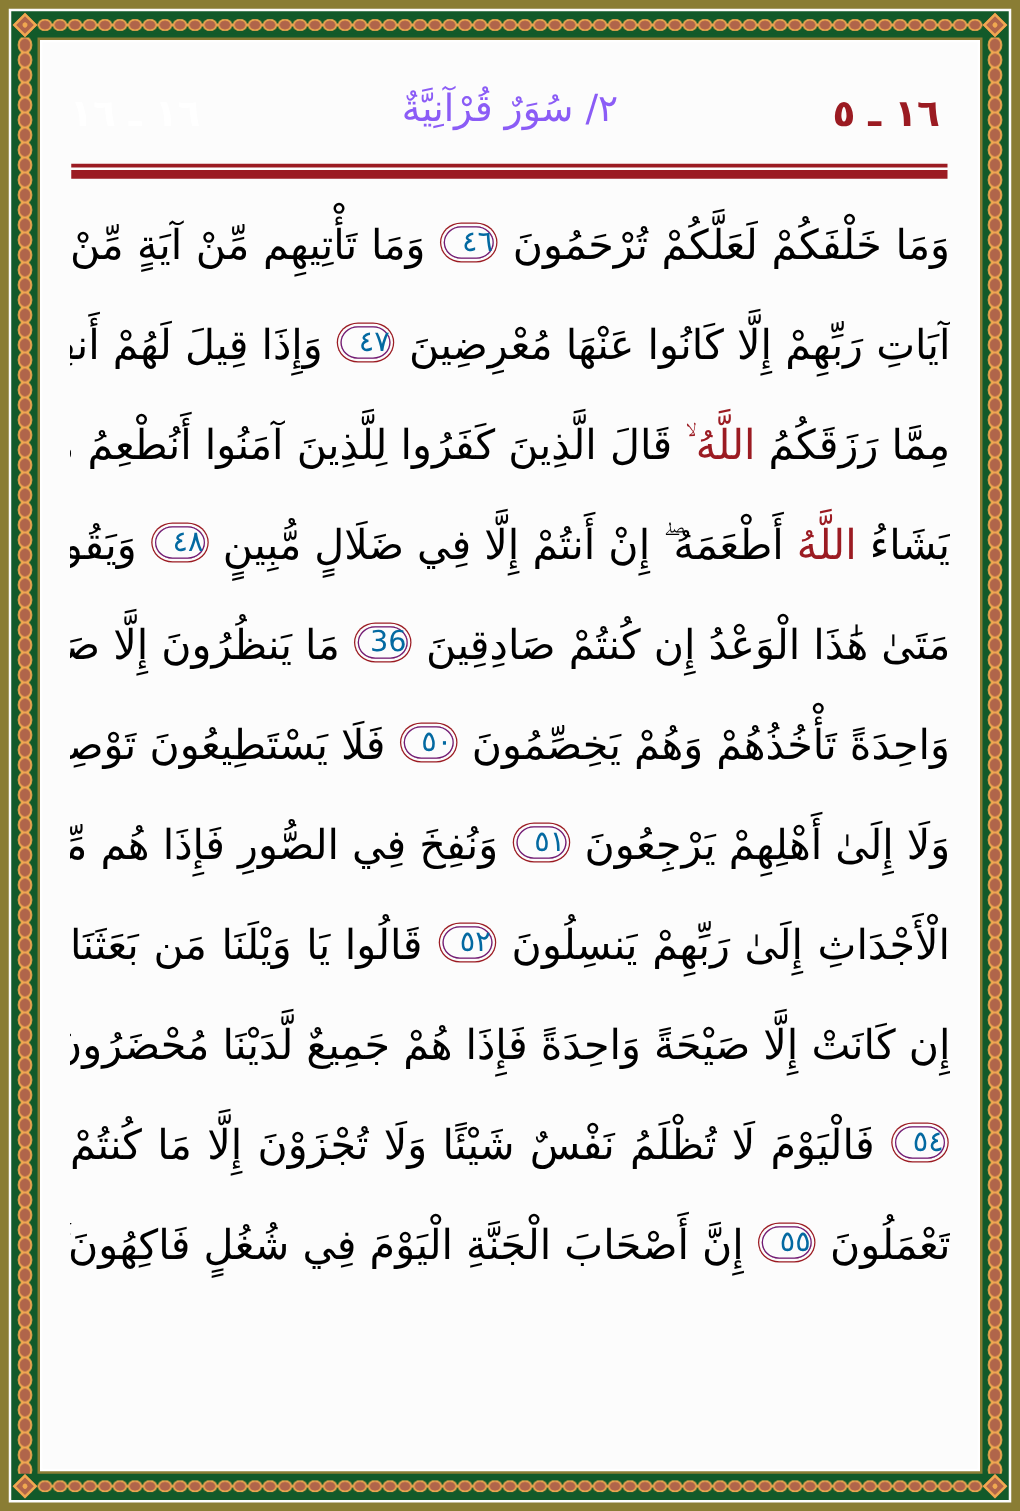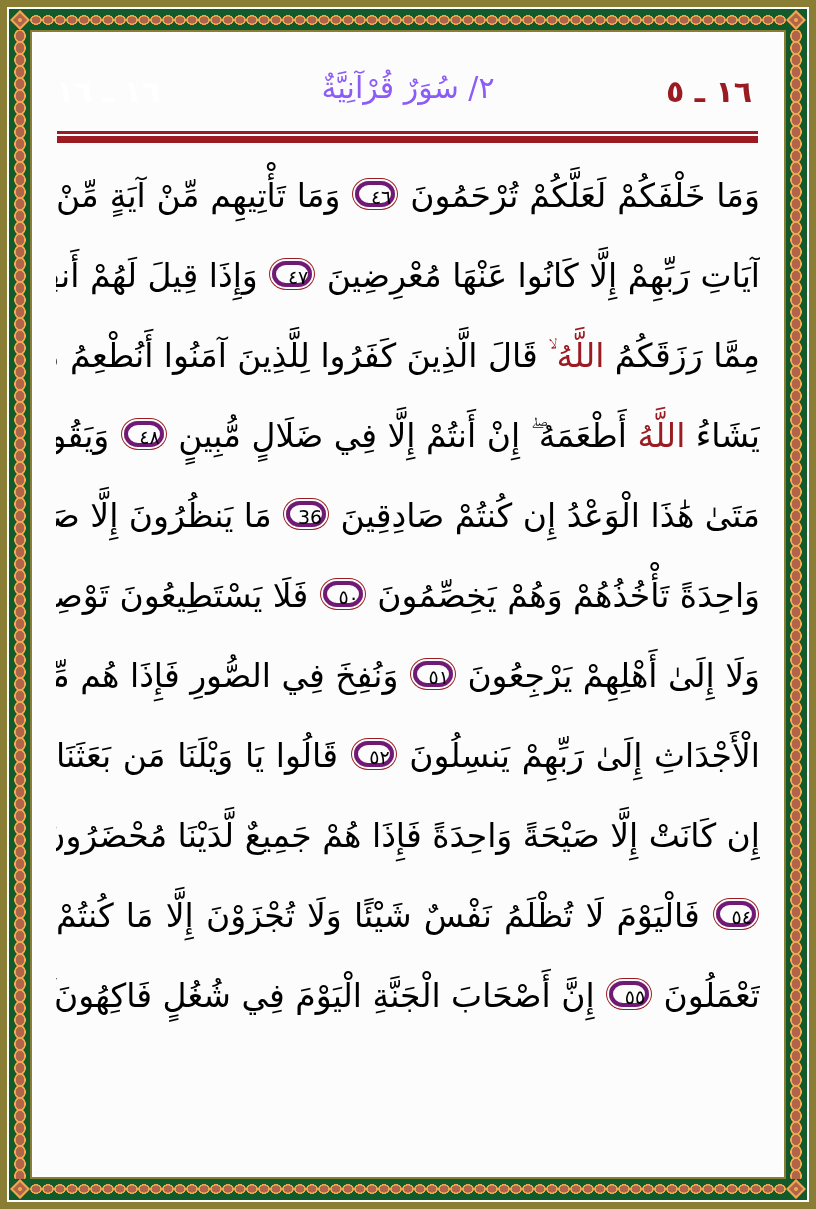--- a/index.html
+++ b/index.html
@@ -105,23 +105,23 @@
       font-size: 33px; color: #000000;
       text-align: justify; text-align-last: justify;
       white-space: nowrap; overflow: hidden;
       font-family: "DejaVu Sans", sans-serif;
     }
     .seg { display: inline; }
     .allah { color: #9b1b22; }
     .ayah-marker {
       display: inline-block; vertical-align: middle;
       min-width: 40px; height: 26px; line-height: 24px; margin: 0 4px;
-      border: 4px solid #701a75; border-radius: 14px / 13px;
+      border: 1px solid #701a75; border-radius: 14px / 13px;
       box-shadow: 0 0 0 2px #fcfcfc, 0 0 0 3px #9b1b22;
-      color: #000000; font-size: 19px; text-align: center;
+      color: #0369a1; font-size: 23px; text-align: center;
       box-sizing: border-box; position: relative; top: -4px;
     }
   </style>
 </head>
 <body>
 
 <div class="frame-outer"></div>
 <div class="frame-white1"></div>
 <div class="frame-green"></div>
 

